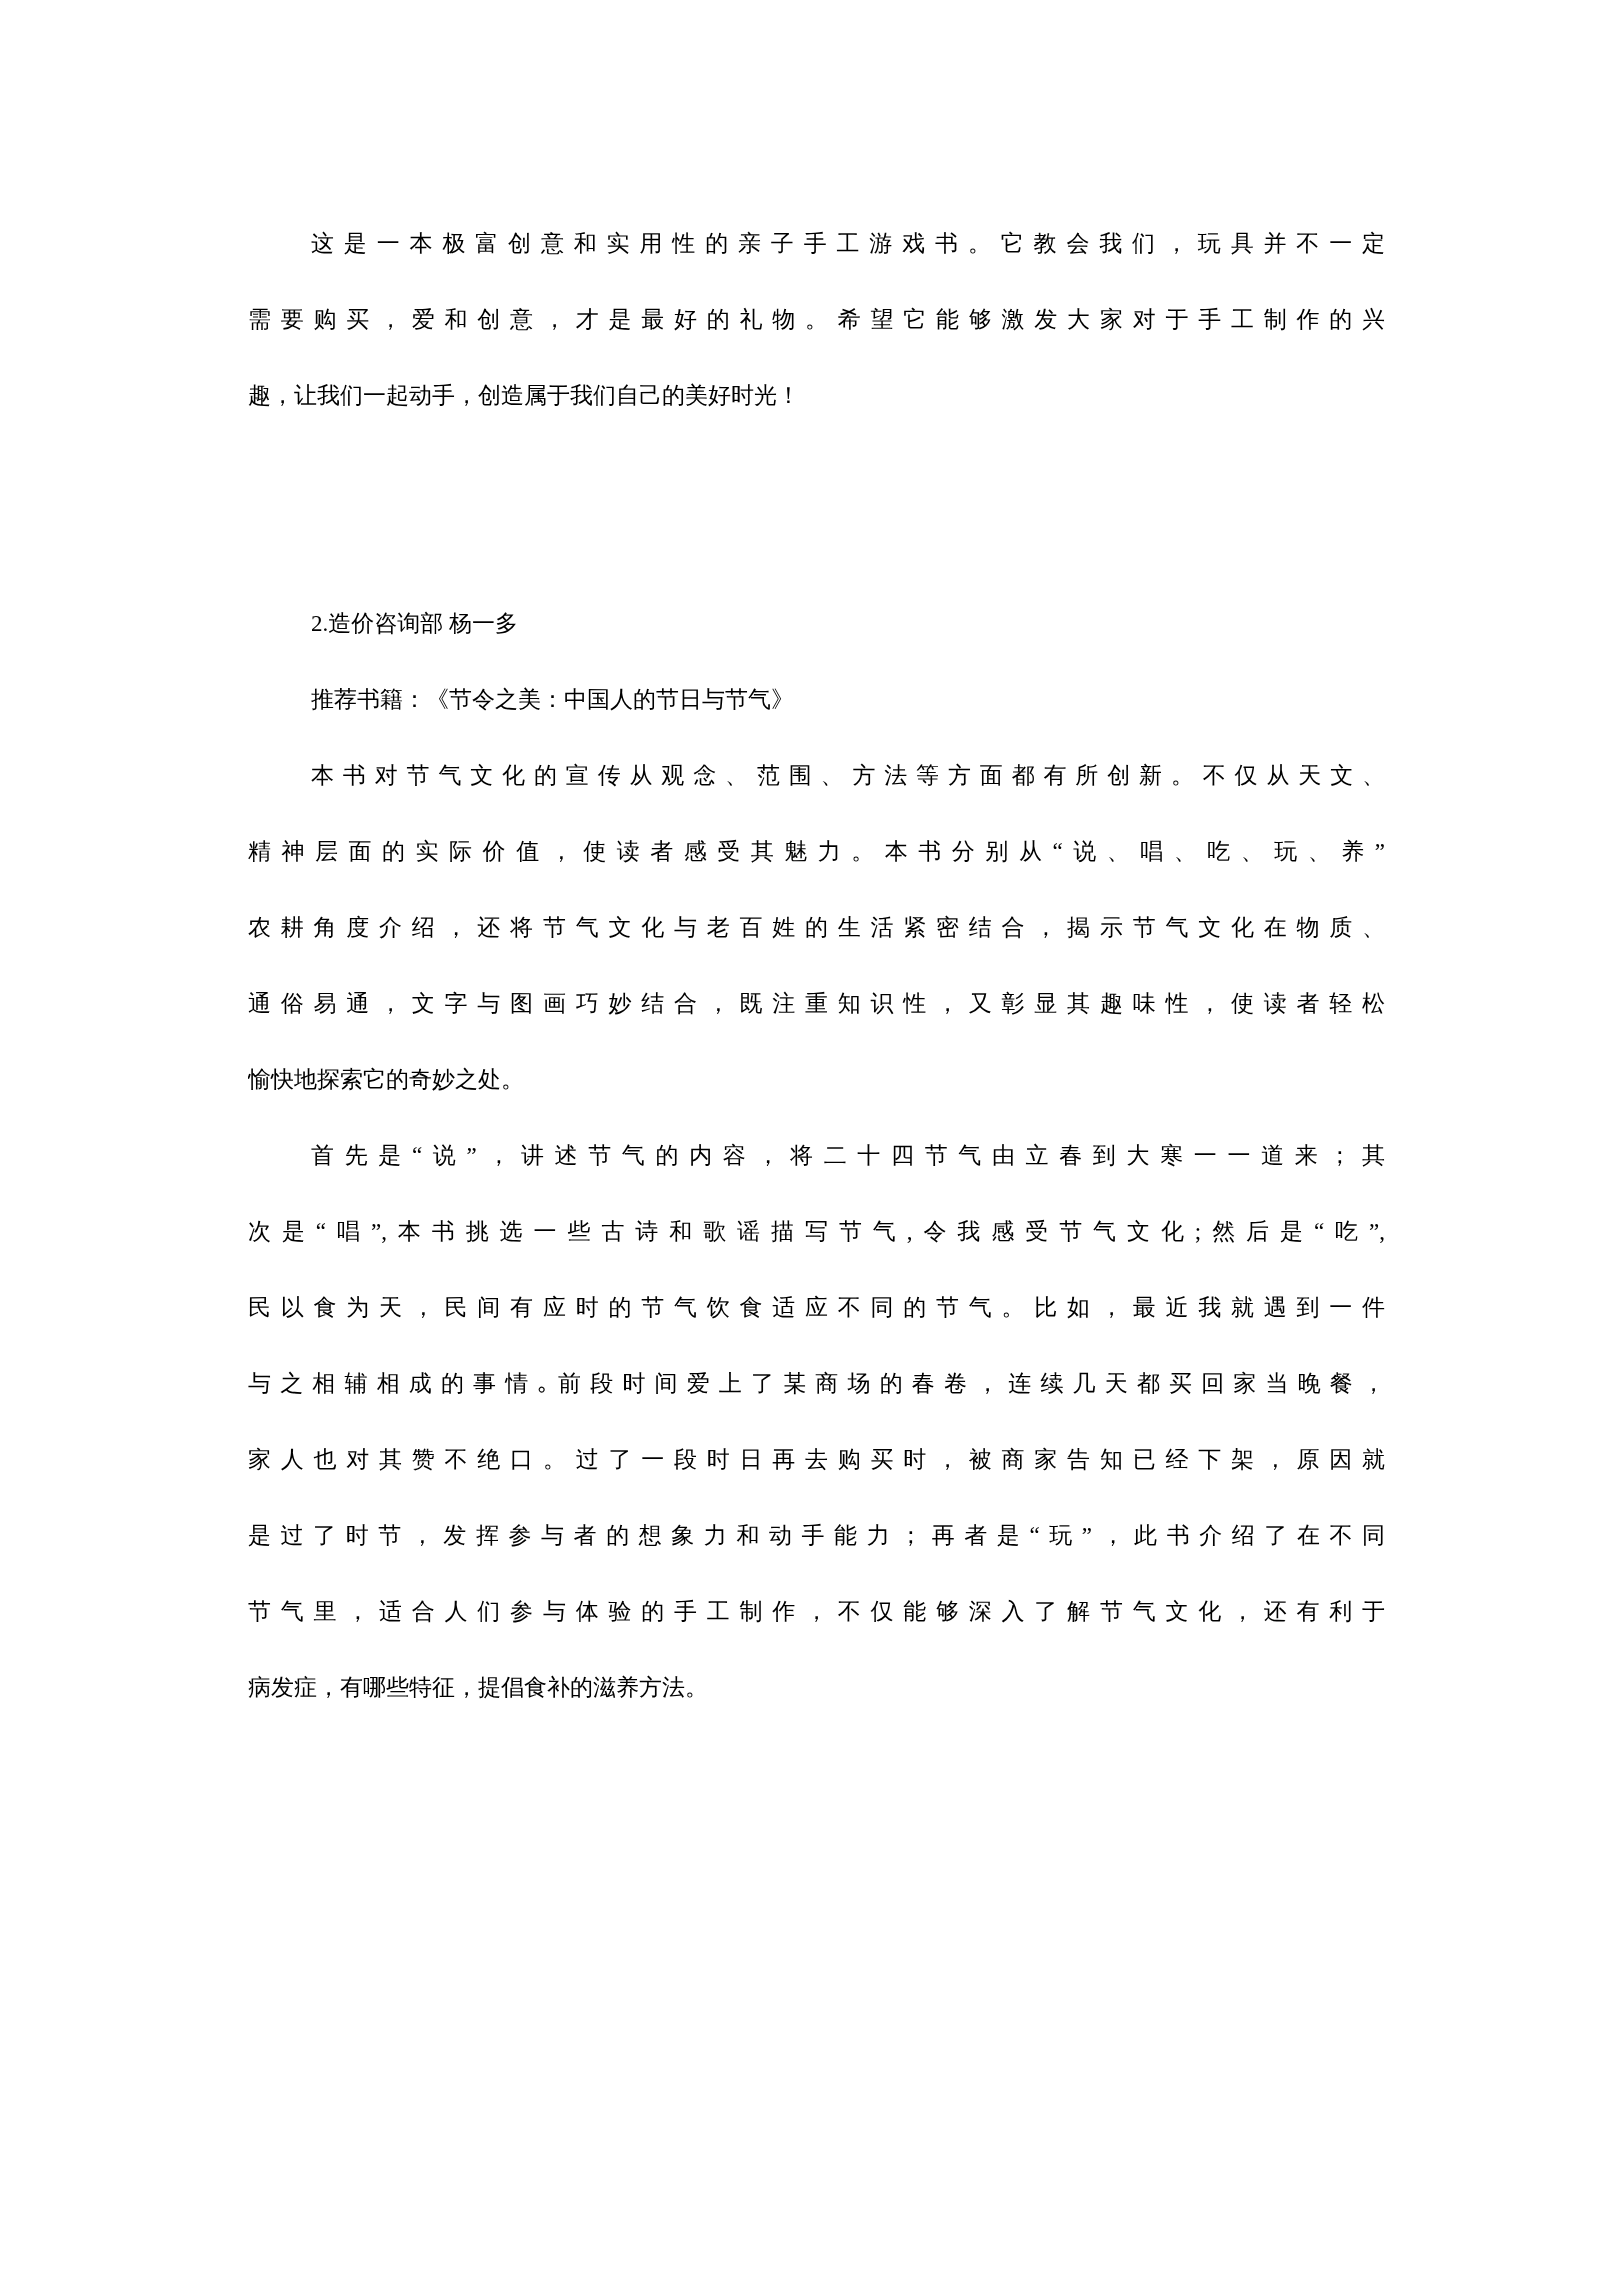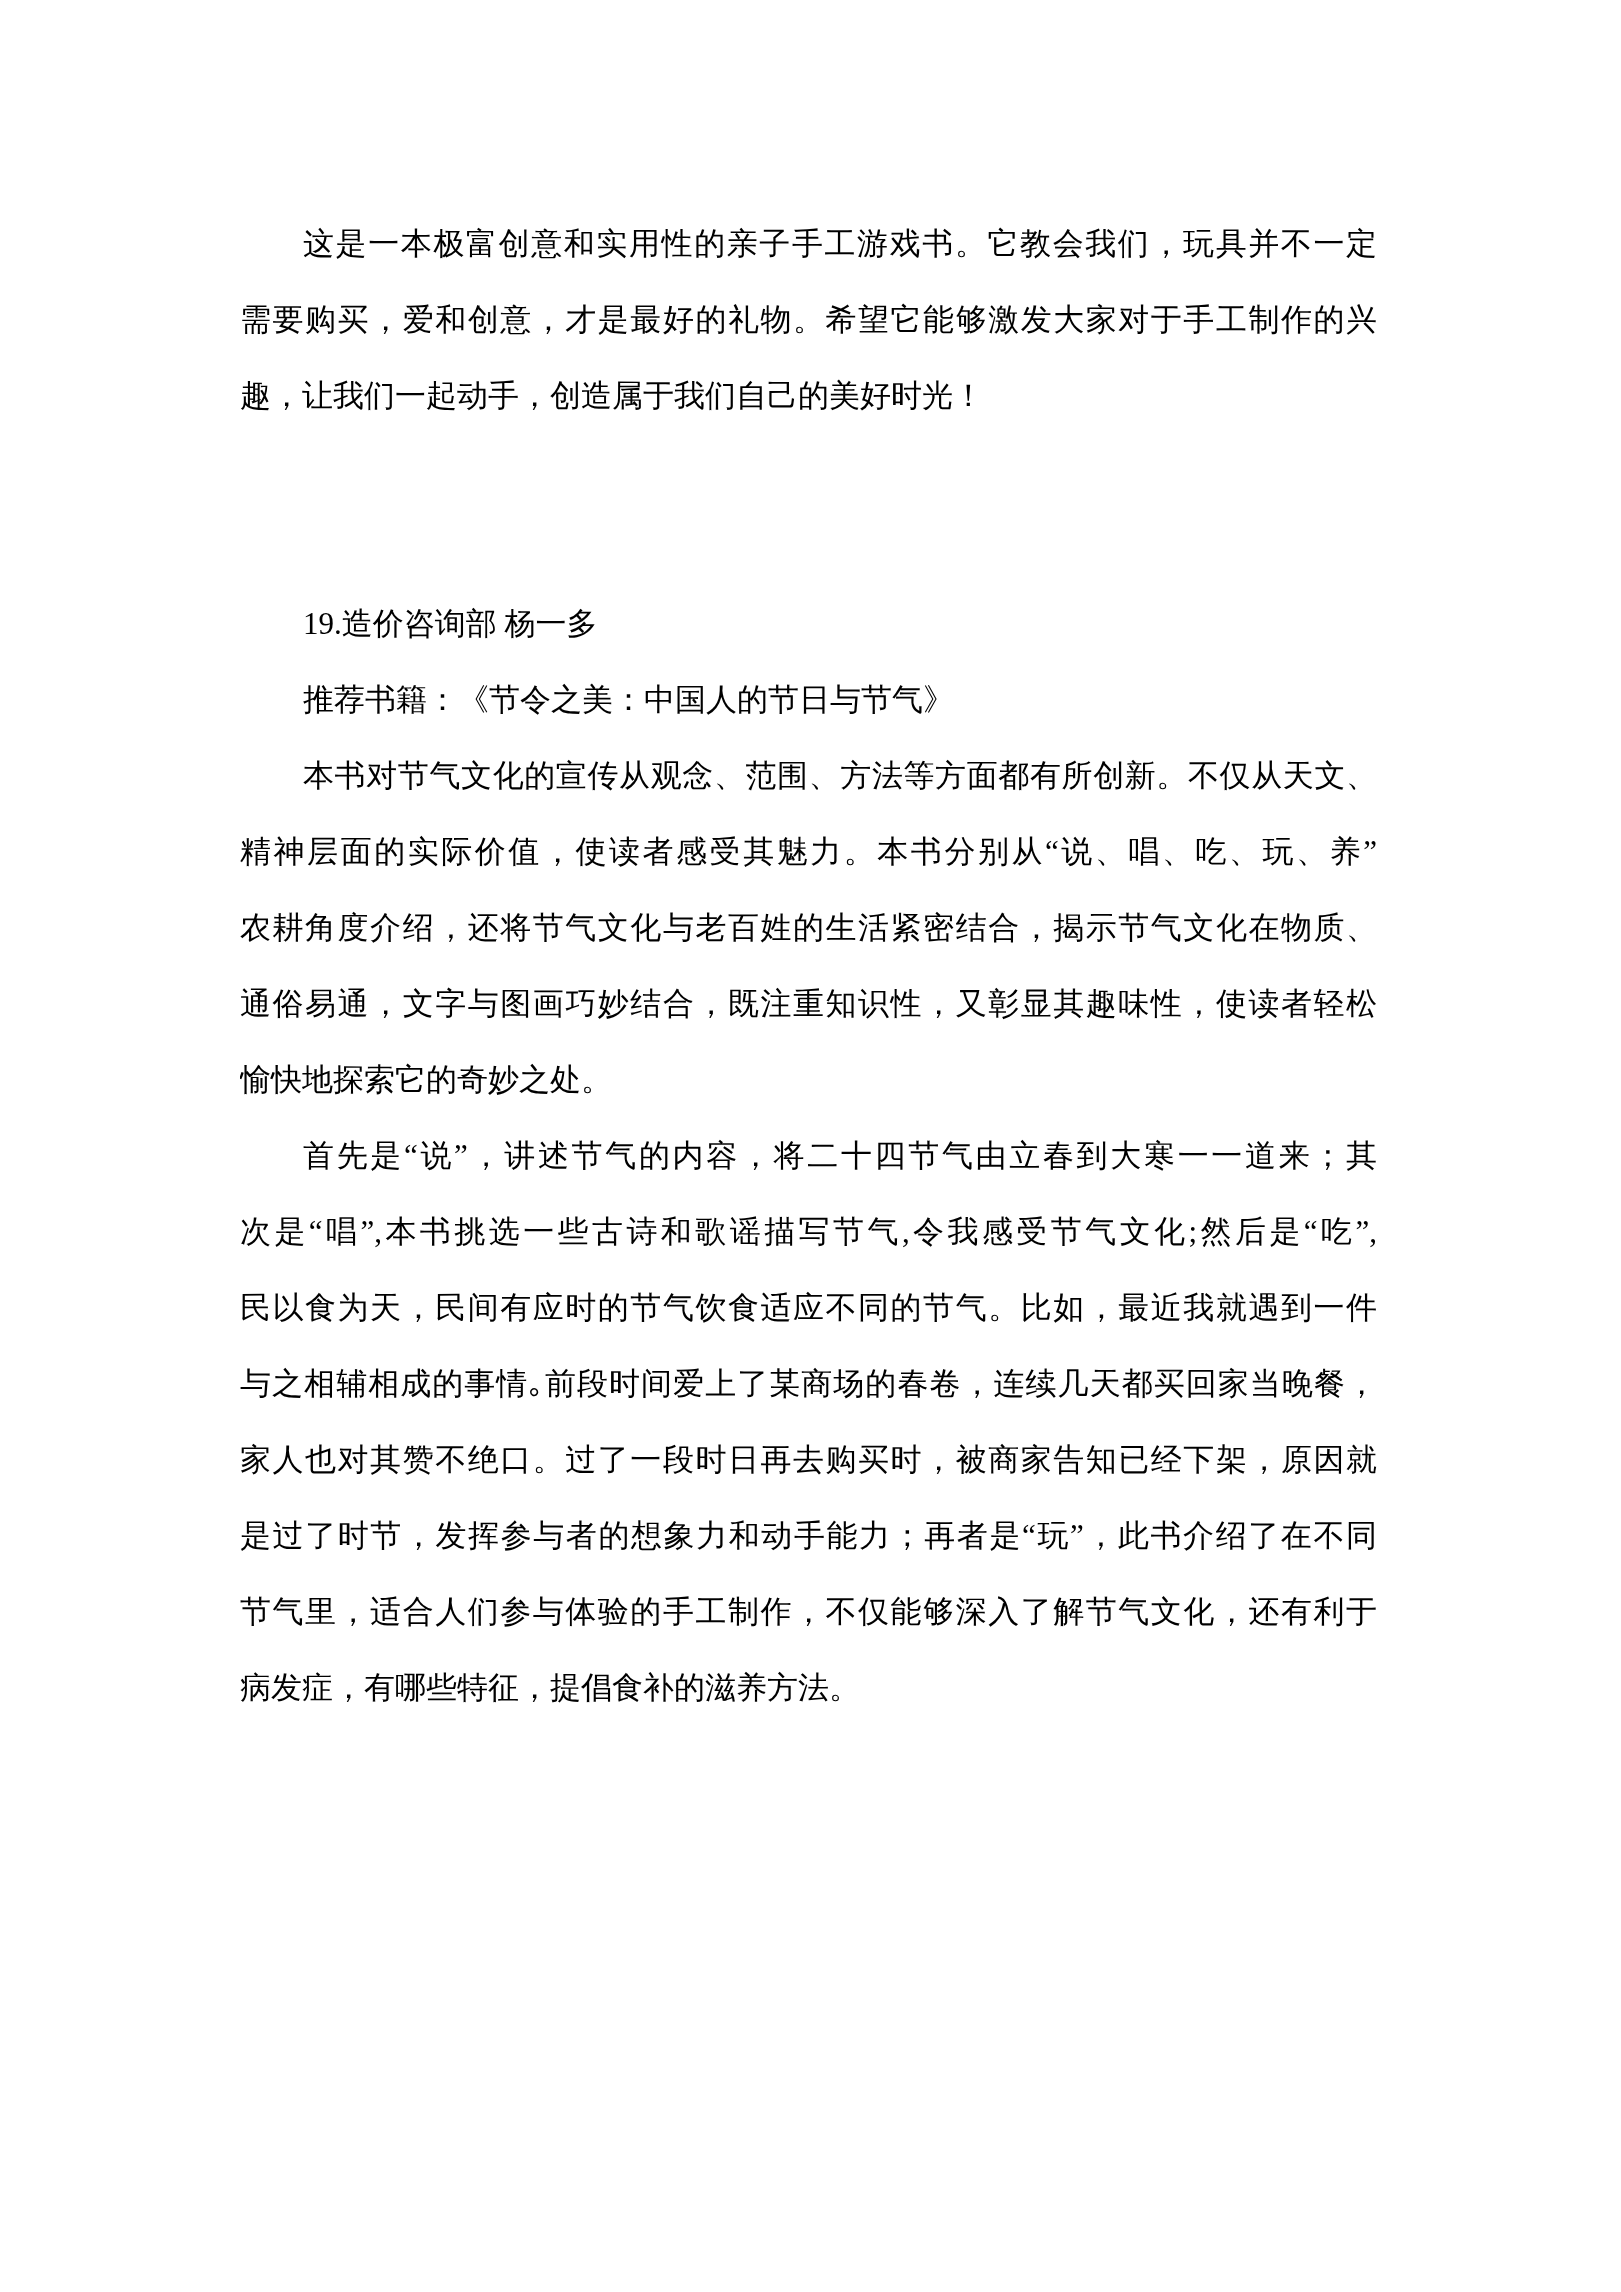--- a/index.html
+++ b/index.html
@@ -10,25 +10,25 @@
   .page {
     position: relative;
     width: 1621px;
     height: 2293px;
     background: #ffffff;
     overflow: hidden;
     font-family: "Liberation Serif", "DejaVu Serif", serif;
   }
   .text-block {
     position: absolute;
-    left: 240px;
+    left: 248px;
     top: 206px;
     width: 1137px;
     color: #000000;
-    font-size: 31px;
+    font-size: 23px;
     line-height: 76px;
   }
   .para { margin: 0; padding: 0; }
   .line {
     height: 76px;
     overflow: hidden;
   }
   .line.justify {
     text-align: justify;
     text-align-last: justify;
@@ -51,21 +51,21 @@
 <div class="page">
   <div class="text-block" style="color: rgb(0, 0, 0);">
       <div class="para">
         <div class="line justify indent">这是一本极富创意和实用性的亲子手工游戏书。它教会我们，玩具并不一定</div>
         <div class="line justify">需要购买，爱和创意，才是最好的礼物。希望它能够激发大家对于手工制作的兴</div>
         <div class="line left">趣，让我们一起动手，创造属于我们自己的美好时光！</div>
       </div>
       <div class="line blank"></div>
       <div class="line blank"></div>
       <div class="para">
-        <div class="line left indent">19.造价咨询部 杨一多</div>
+        <div class="line left indent">2.造价咨询部 杨一多</div>
       </div>
       <div class="para">
         <div class="line left indent">推荐书籍：《节令之美：中国人的节日与节气》</div>
       </div>
       <div class="para">
         <div class="line justify indent">本书对节气文化的宣传从观念、范围、方法等方面都有所创新。不仅从天文、</div>
         <div class="line justify">精神层面的实际价值，使读者感受其魅力。本书分别从“说、唱、吃、玩、养”</div>
         <div class="line justify">农耕角度介绍，还将节气文化与老百姓的生活紧密结合，揭示节气文化在物质、</div>
         <div class="line justify">通俗易通，文字与图画巧妙结合，既注重知识性，又彰显其趣味性，使读者轻松</div>
         <div class="line left">愉快地探索它的奇妙之处。</div>

